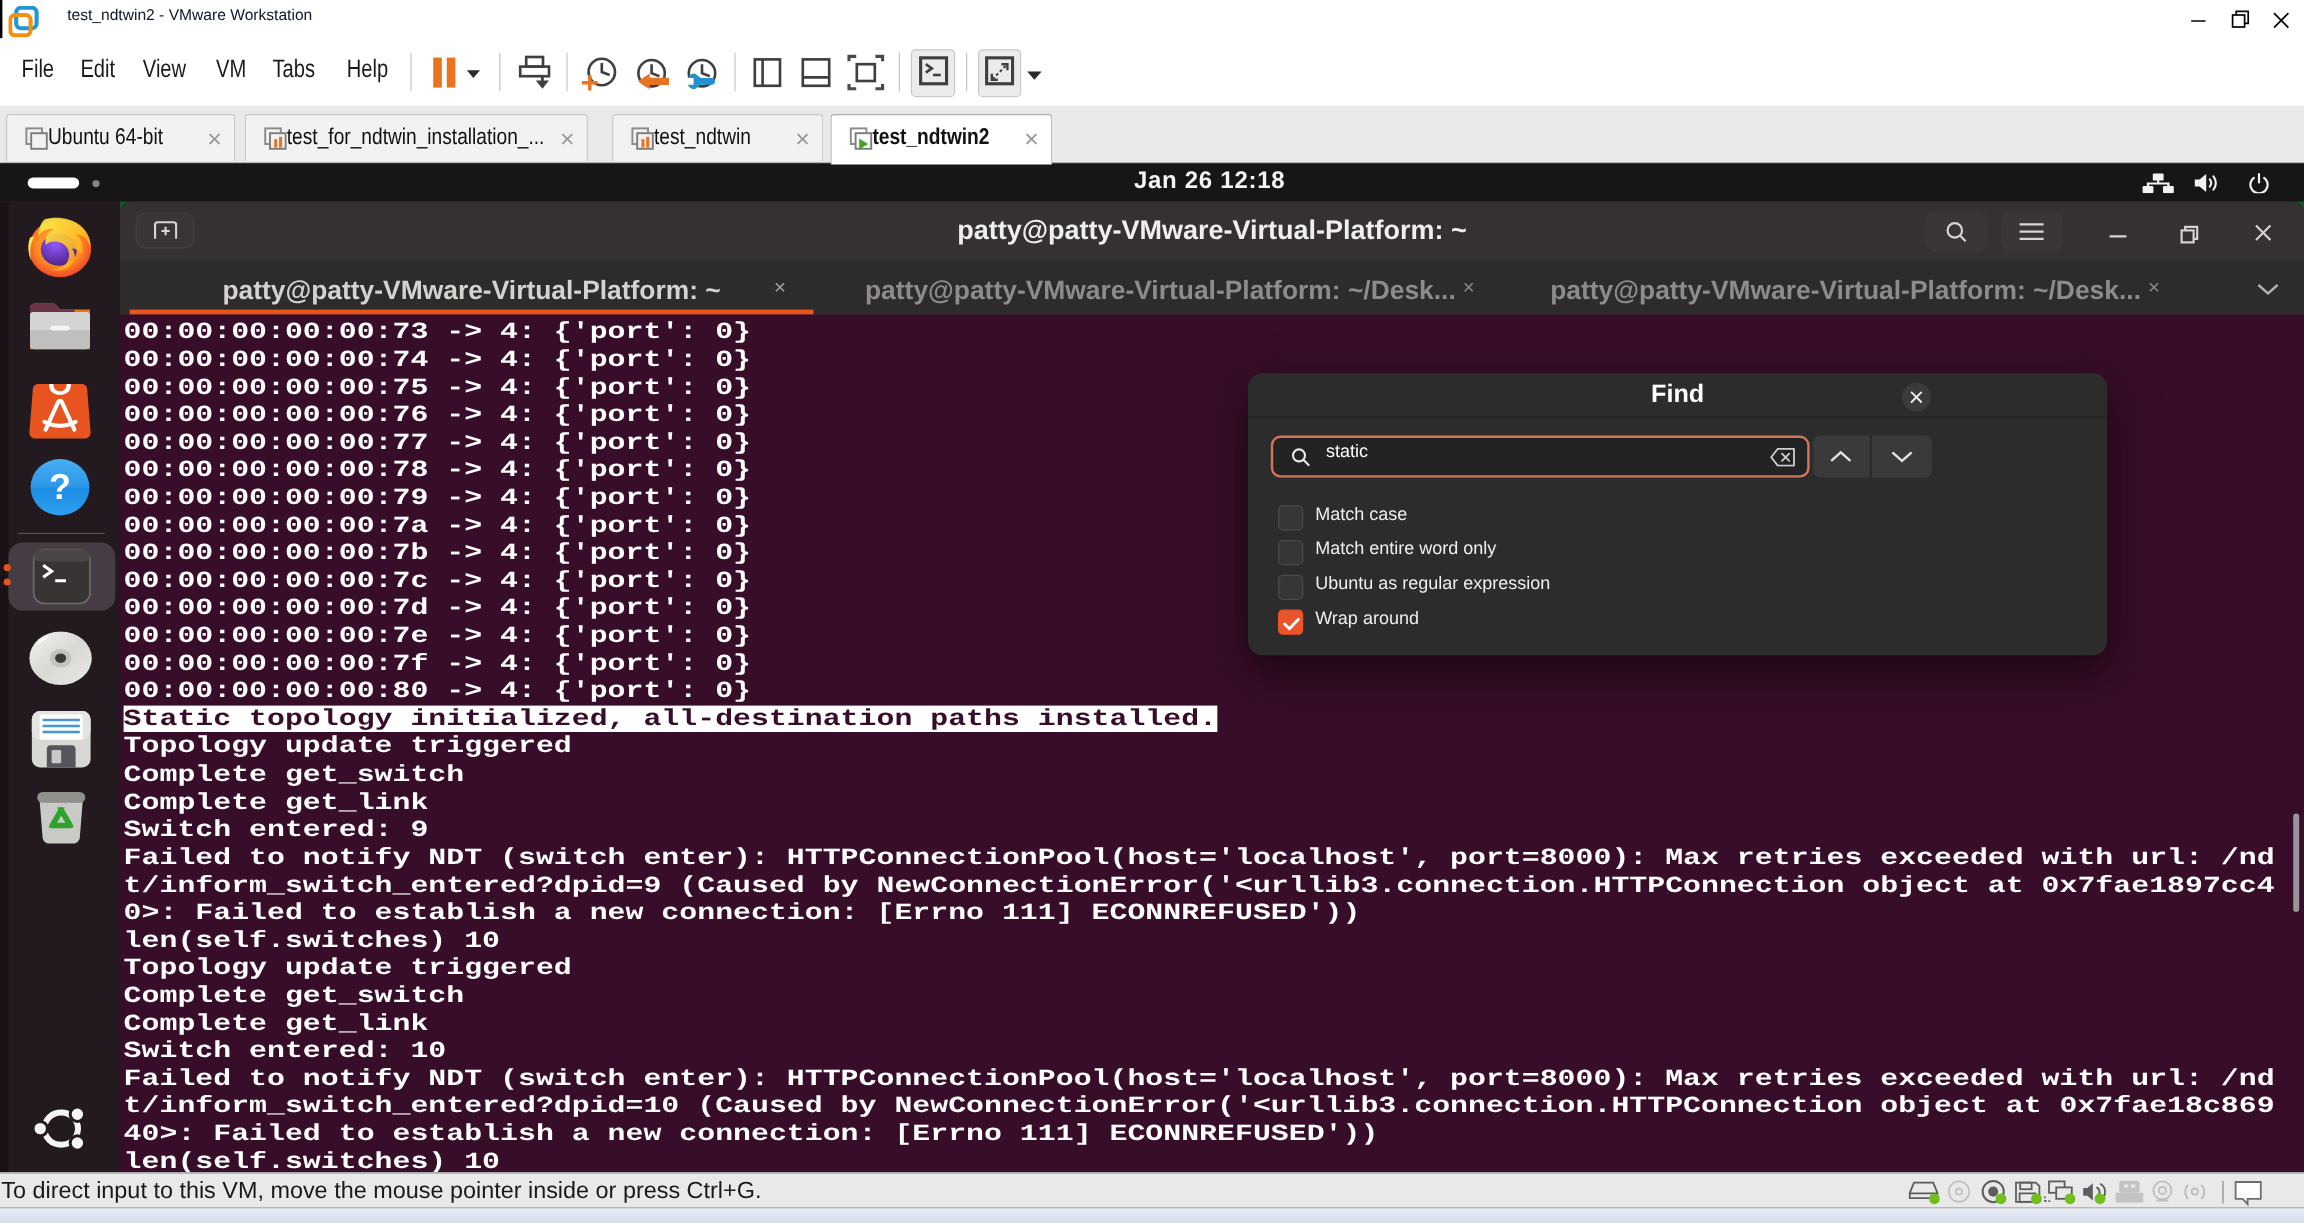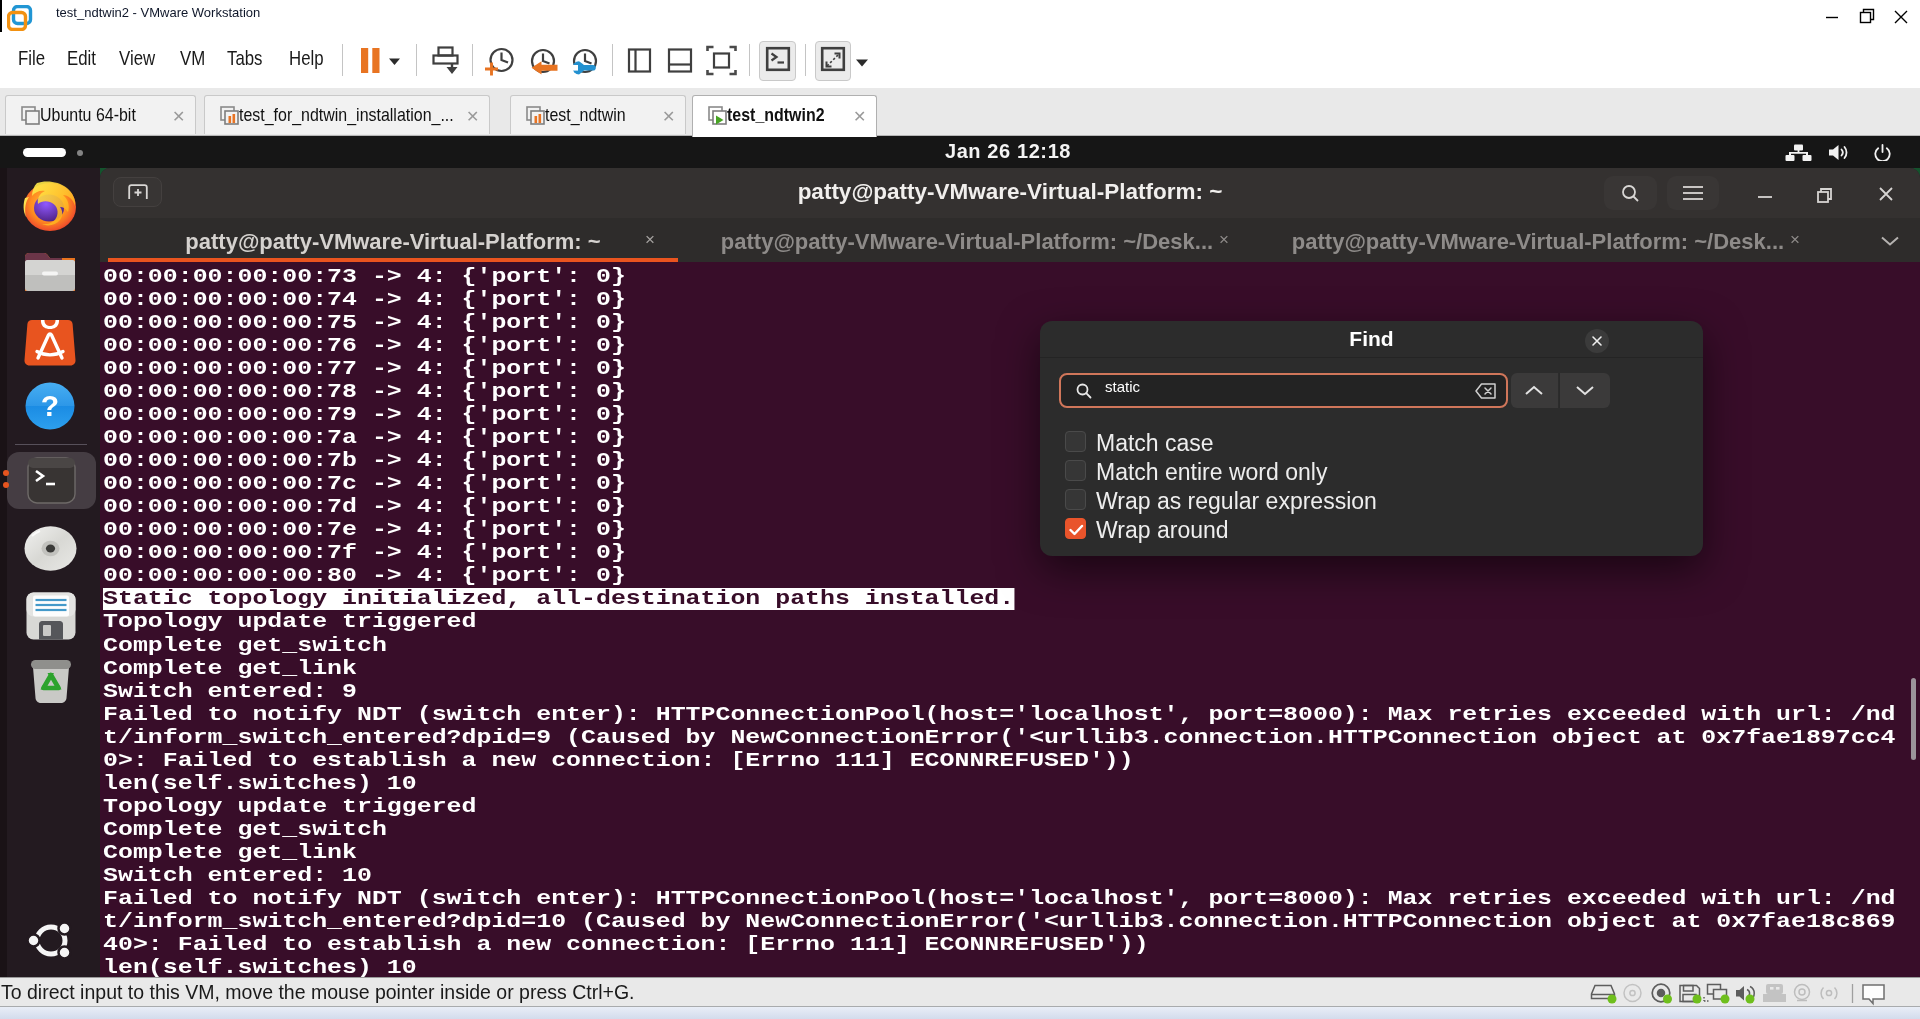--- a/index.html
+++ b/index.html
@@ -29,25 +29,25 @@
 #ttabs { top:50px; left:0; width:1820px; height:44px; background:#2e2c2b; }
 .ttab { position:absolute; top:0; height:44px; }
 .ttab .tt { position:absolute; width:100%; text-align:center; top:11px; font-size:22px; font-weight:bold; color:#8e8b89; white-space:nowrap; }
 .ttab.active .tt { color:#d5d2cf; }
 .tx { position:absolute; top:12px; font-size:17px; color:#8e8b89; }
 #tcontent { top:94px; left:0; width:1820px; height:715px; overflow:hidden; }
 #termpre { position:absolute; left:3px; top:3.5px; font-family:"Liberation Mono", monospace; font-weight:bold; font-size:19.3px; line-height:23.06px; color:#ffffff; white-space:pre; transform:scaleX(1.291); transform-origin:0 0; }
 .hl { background:#fff; color:#380d29; }
 
 
-#find { top:185px; left:1040px; width:663px; height:235px; background:#2c2c2c; border-radius:12px; box-shadow:0 14px 40px rgba(0,0,0,.55); z-index:20; }
+#find { top:175px; left:1040px; width:716px; height:235px; background:#2c2c2c; border-radius:12px; box-shadow:0 14px 40px rgba(0,0,0,.55); z-index:20; }
 #findtitle { top:0; left:0; width:100%; height:37px; border-bottom:1px solid #242424; }
 .fcheck { position:absolute; left:25px; width:21px; height:21px; background:#363636; border:1px solid #4a4a4a; border-radius:4px; }
 .fcheck.on { background:#e9542b; border-color:#e9542b; }
-.flabel { position:absolute; left:56px; font-size:23px; color:#eeeeee; }
+.flabel { position:absolute; left:56px; font-size:15px; color:#eeeeee; }
 
 
 #statusbar { top:977px; left:0; width:1920px; height:30px; background:#e9e9e9; border-top:1px solid #9a9a9a; }
 #bottomstrip { top:1006px; left:0; width:1920px; height:13px; border-top:1px solid #a9abad; background:linear-gradient(#e9eef7,#d3dcec); }
 </style>
 </head>
 <body>
 <div id="root">
 
   <div class="abs" id="titlebar">
@@ -433,21 +433,21 @@
       <div class="abs" style="left:519px;top:52px;width:51px;height:35px;background:#3b3a3a;border-radius:0 6px 6px 0;border-left:1px solid #2a2a2a;">
         <svg class="abs" style="left:15px;top:11px;" width="20" height="13" viewBox="0 0 20 13">
             <path d="M 2 3 L 10 10 L 18 3" fill="none" stroke="#e2e2e2" stroke-width="2"></path>
           </svg>
       </div>
       <div class="fcheck" style="top:110px;"></div>
         <div class="flabel" style="top:109px;">Match case</div>
       <div class="fcheck" style="top:139px;"></div>
         <div class="flabel" style="top:138px;">Match entire word only</div>
       <div class="fcheck" style="top:168px;"></div>
-        <div class="flabel" style="top:167px;">Wrap as regular expression</div>
+        <div class="flabel" style="top:167px;">Ubuntu as regular expression</div>
       <div class="fcheck on" style="top:197px;">
         <svg style="position:absolute;left:3px;top:5px;" width="15" height="12" viewBox="0 0 15 12">
             <path d="M 1.5 6 L 5.5 10 L 13 2" fill="none" stroke="#fff" stroke-width="2.4" stroke-linecap="round" stroke-linejoin="round"></path>
           </svg>
       </div>
         <div class="flabel" style="top:196px;">Wrap around</div>
     </div>
   </div>
 
   <div class="abs" id="statusbar">

